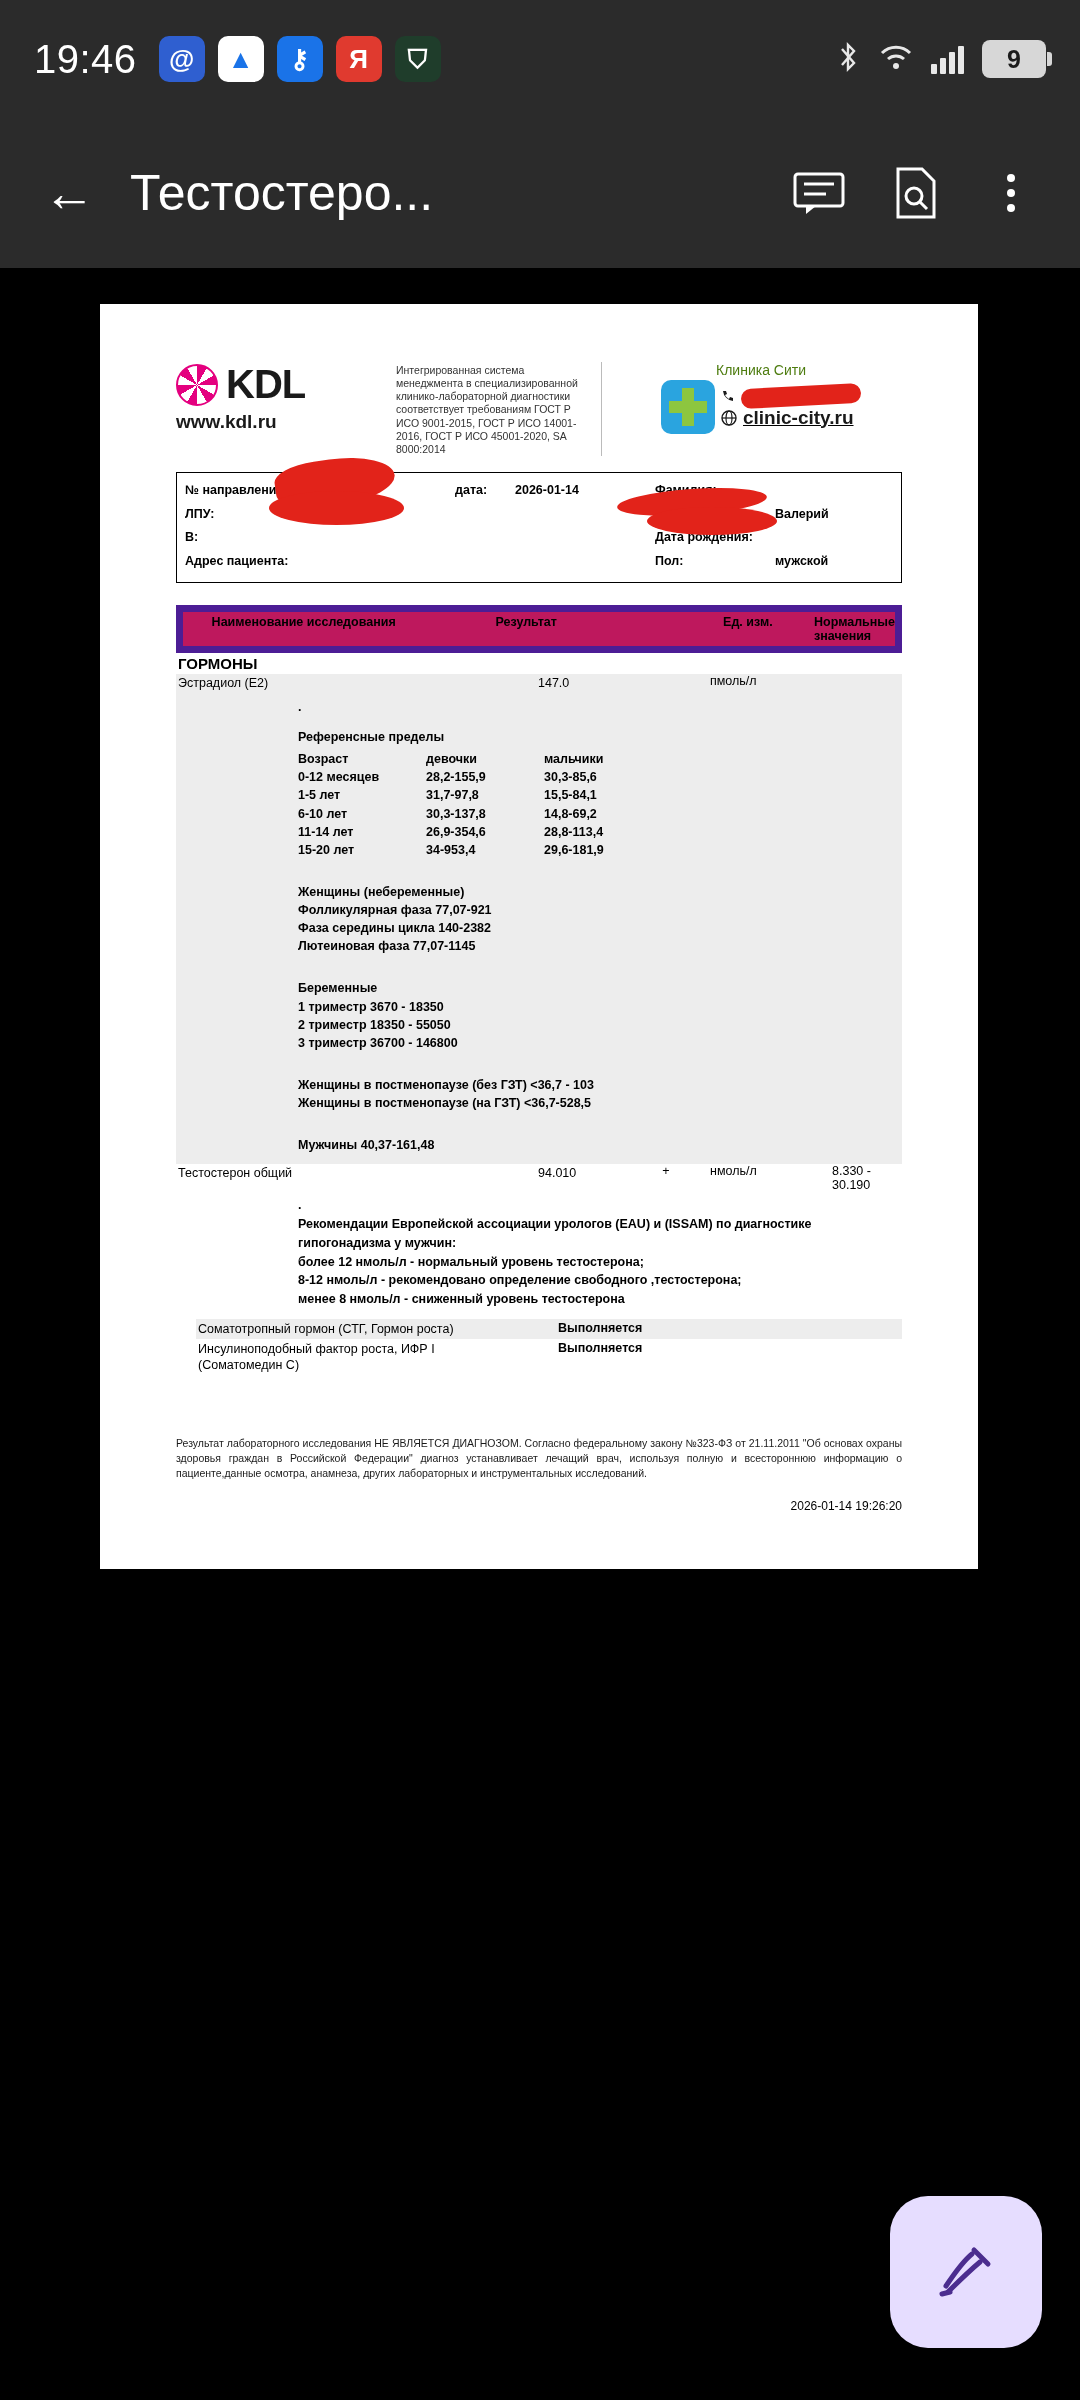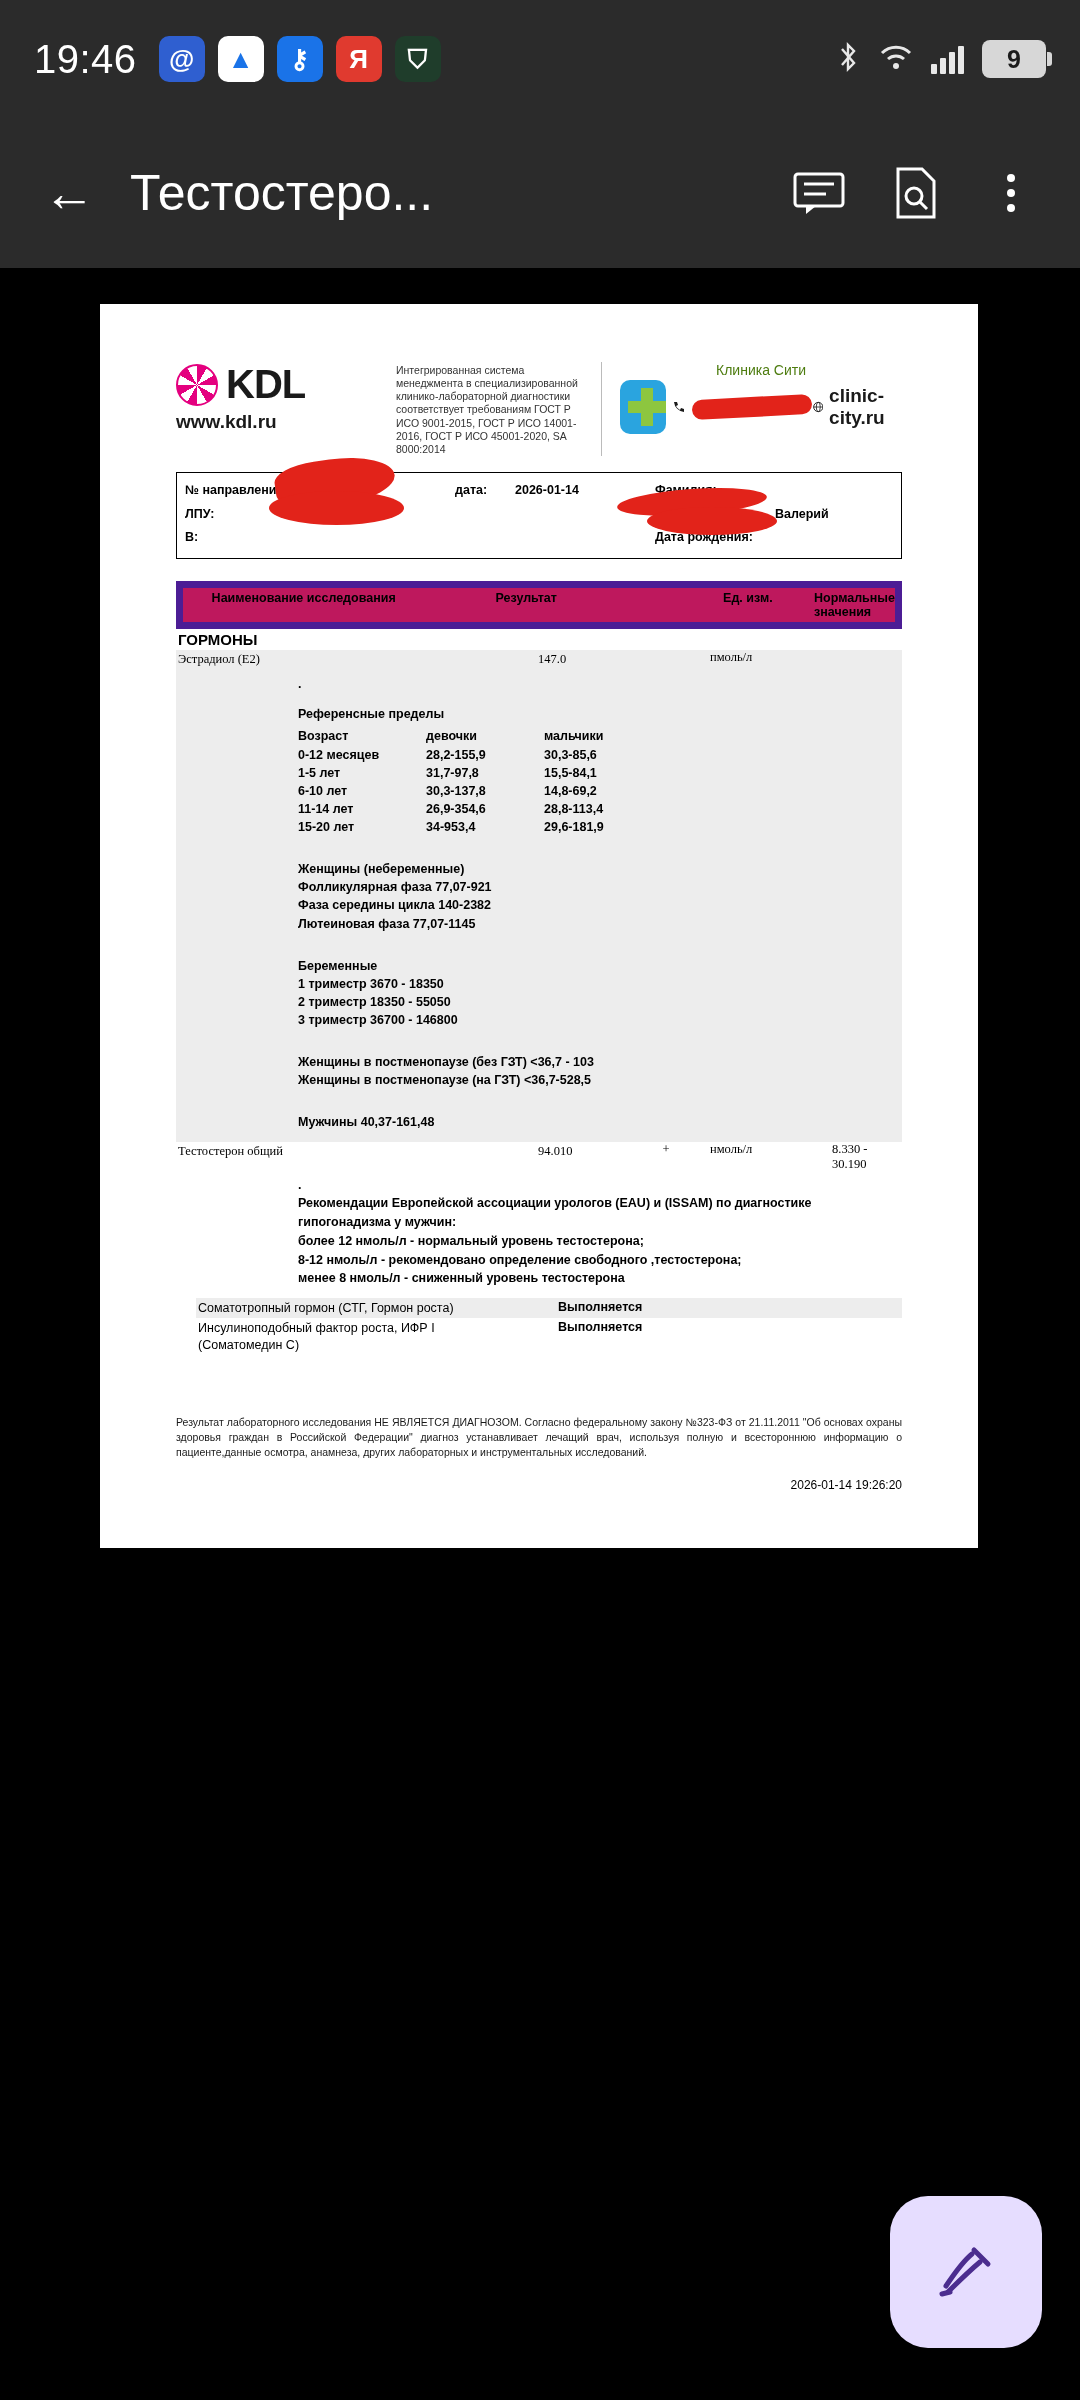--- a/index.html
+++ b/index.html
@@ -129,21 +129,21 @@
   .cc-cross {
     width: 54px; height: 54px; border-radius: 10px;
     background: #2aa4df;
     position: relative;
   }
   .cc-cross::before, .cc-cross::after {
     content:""; position:absolute; background:#8dc63f;
   }
   .cc-cross::before { left: 21px; top: 8px; width: 12px; height: 38px; }
   .cc-cross::after { left: 8px; top: 21px; width: 38px; height: 12px; }
-  .cc-lines { display:flex; gap:1px; }
+  .cc-lines { display:flex; flex-direction:column; gap:1px;text-decoration:underline; }
   .cc-phone { display:flex; align-items:center; gap:6px; font-size:15px; font-weight:bold; color:#1a1a1a;}
   .cc-site { display:flex; align-items:center; gap:6px; font-size:19px; font-weight:bold; color:#1a1a1a;}
   .redact {
     background: #e2231a;
     border-radius: 14px;
     display: inline-block;
   }
   .redact.r1 { width: 120px; height: 20px; transform: rotate(-3deg); }
 
   
@@ -183,21 +183,21 @@
   }
   .th-name { width: 270px; text-align: center; }
   .th-res { width: 190px; text-align: center; }
   .th-plus { width: 60px; }
   .th-unit { width: 110px; text-align: center; }
   .th-norm { flex: 1; }
 
   .grp { font-weight: bold; font-size: 15px; padding: 2px 0 2px 2px; }
 
   .rowband { background: #ededed; }
-  .row { display: flex; font-family: Liberation Serif, serif; }
+  .row { display: flex; }
   .c-name { width: 270px; padding: 2px 2px 2px 2px; }
   .c-res  { width: 190px; padding: 2px 0 2px 92px; }
   .c-plus { width: 60px; text-align: center; }
   .c-unit { width: 110px; padding-left: 14px; }
   .c-norm { flex: 1; padding-left: 26px; }
 
   .refblock { padding: 6px 0 10px 122px; font-weight: bold; line-height: 1.45; }
   .refblock .dot { font-weight: bold; }
   .reftable { margin-top: 4px; }
   .reftr { display: flex; }
@@ -366,20 +366,28 @@
           <span class="pcell-r">Имя:</span>
           <span class="pcell-rv">Валерий</span>
         </div>
         <div class="prow">
           <span class="pcell-l">В:</span>
           <span class="pcell-v"></span>
           <span class="pcell-d"></span>
           <span class="pcell-dv"></span>
           <span class="pcell-r">Дата рождения:</span>
           <span class="pcell-rv"></span>
+        </div>
+        <div class="prow">
+          <span class="pcell-l">Адрес пациента:</span>
+          <span class="pcell-v"></span>
+          <span class="pcell-d"></span>
+          <span class="pcell-dv"></span>
+          <span class="pcell-r">Пол:</span>
+          <span class="pcell-rv">мужской</span>
         </div>
       </div>
 
       <div class="tbl">
         <div class="thead">
           <span class="th-name">Наименование исследования</span>
           <span class="th-res">Результат</span>
           <span class="th-plus"></span>
           <span class="th-unit">Ед. изм.</span>
           <span class="th-norm">Нормальные значения</span>

